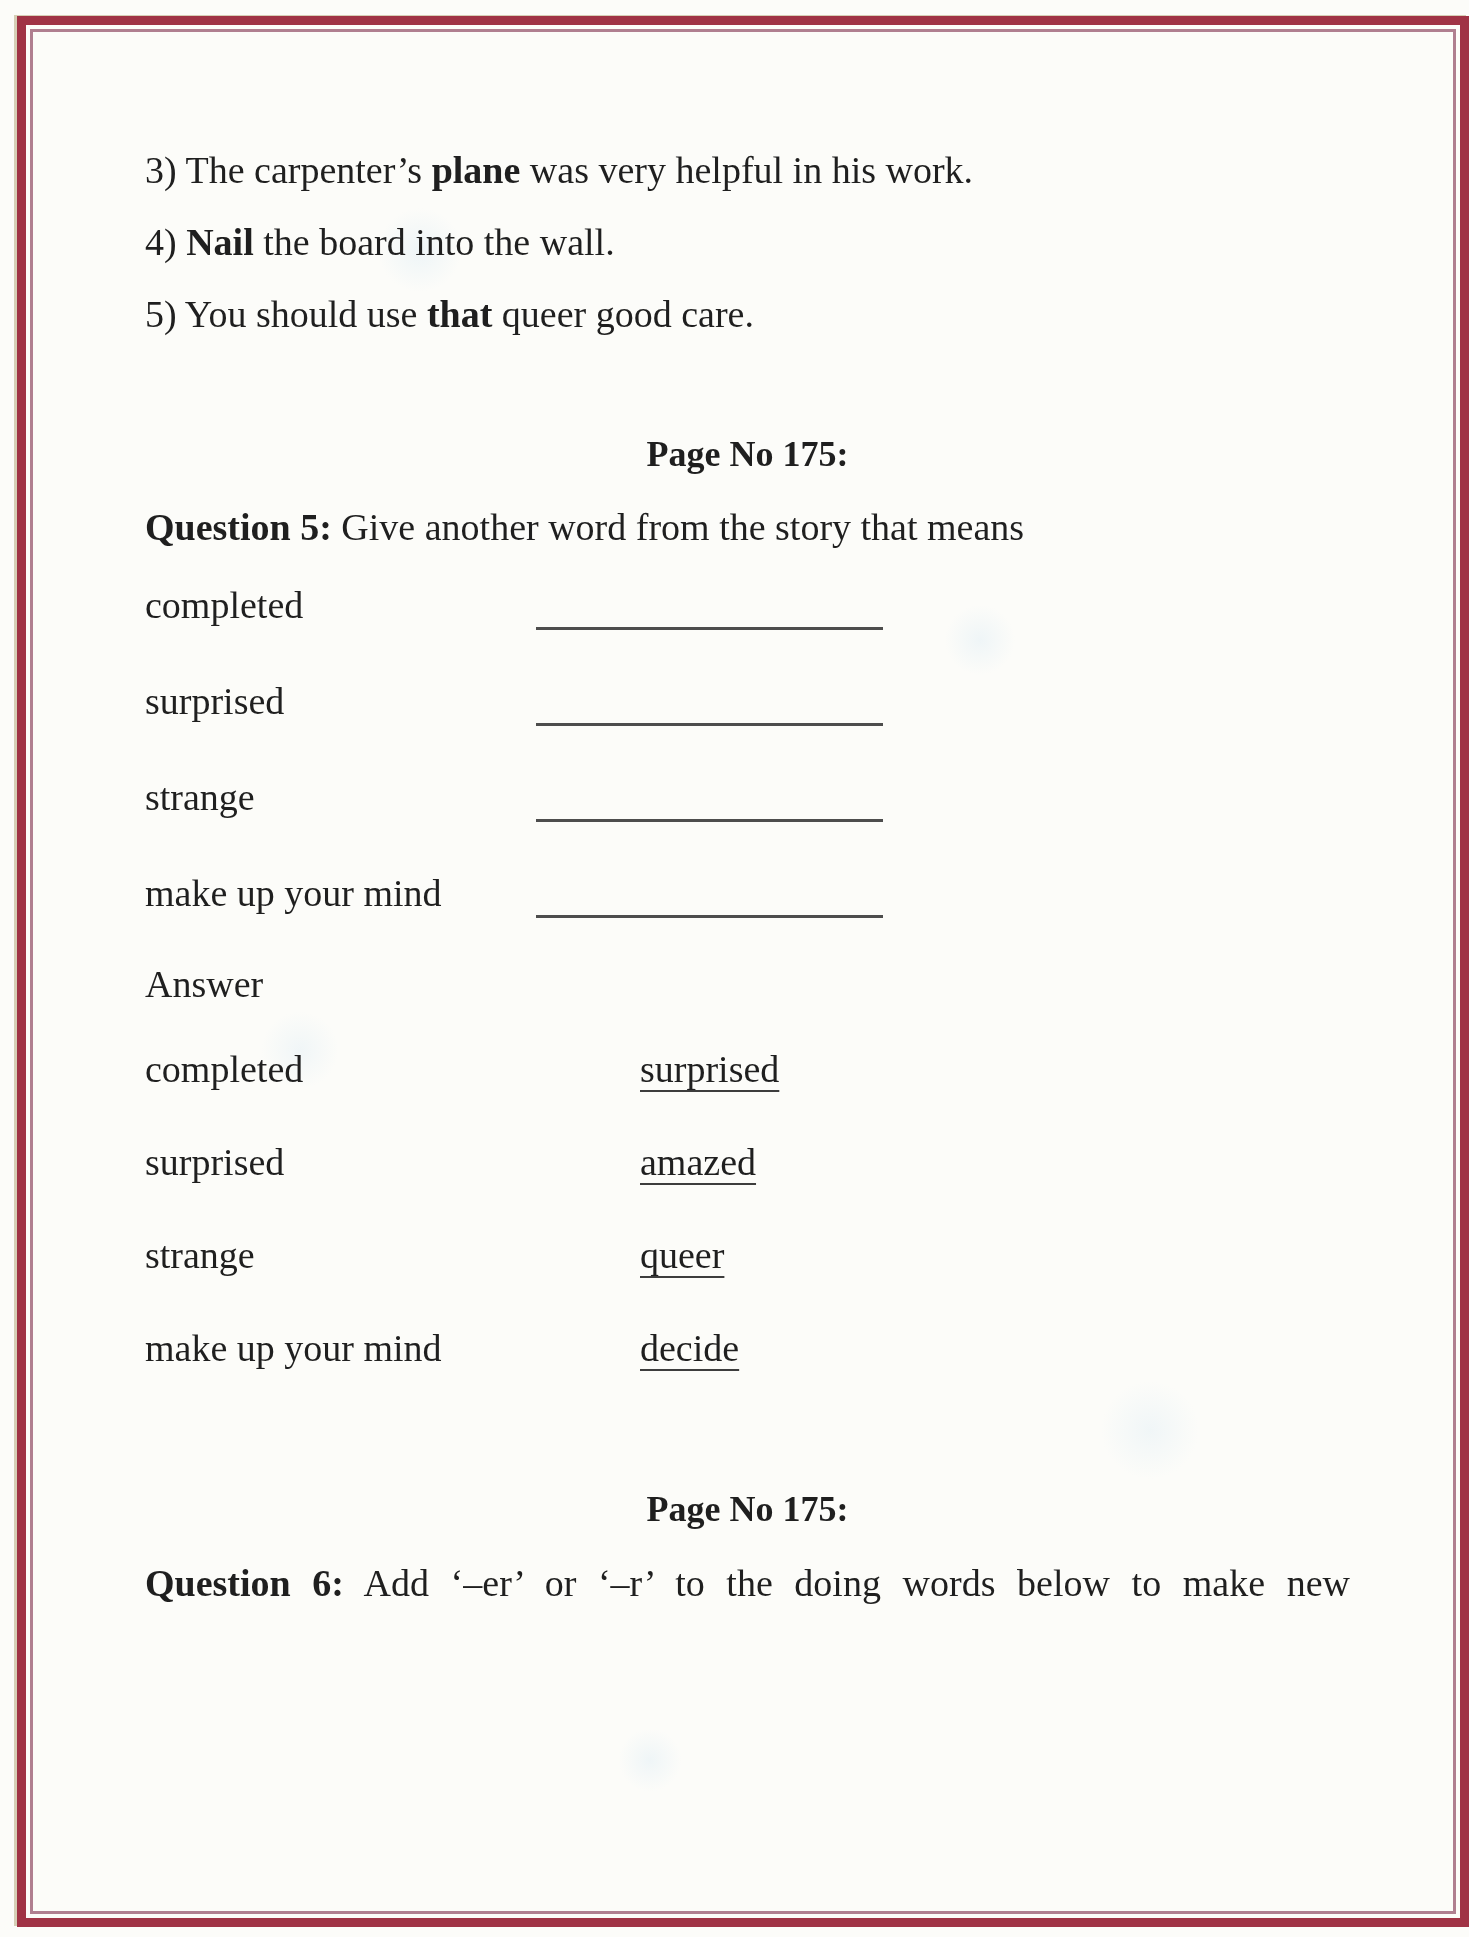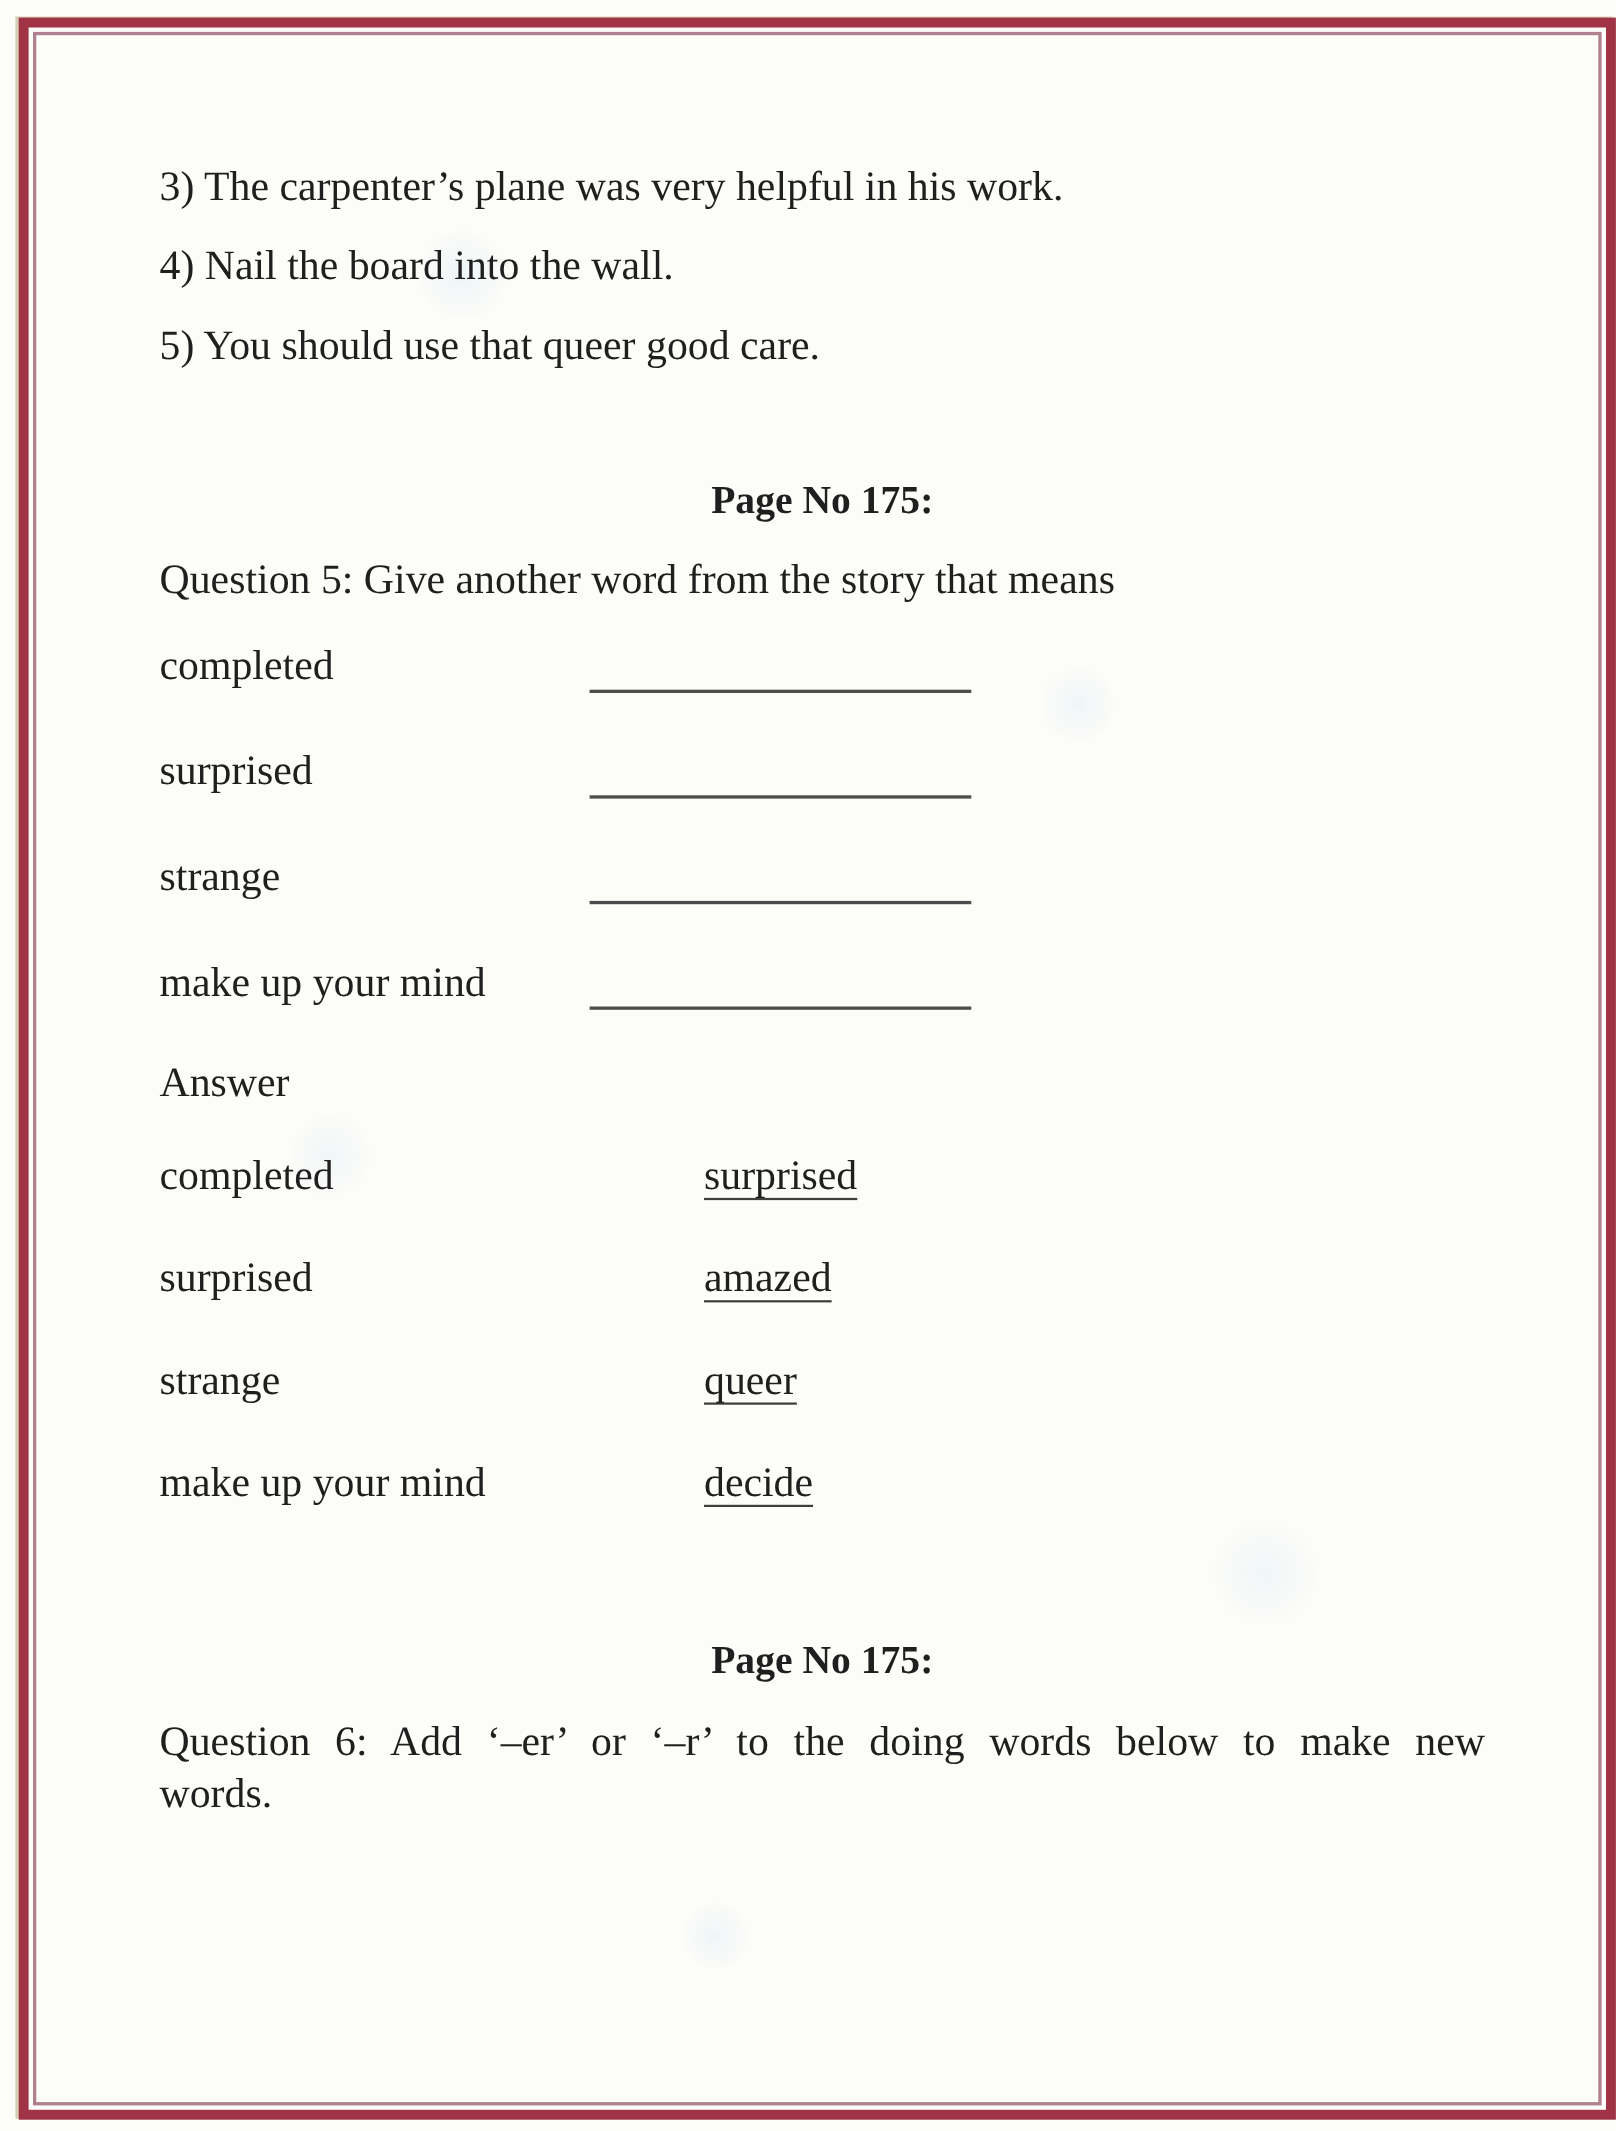--- a/index.html
+++ b/index.html
@@ -42,21 +42,21 @@
     border-style: solid;
     border-width: 3px;
   }
   .content {
     position: absolute;
     top: 33px; left: 33px; right: 16px; bottom: 26px;
     padding: 115px 103px 0 112px;
     font-size: 38px;
     line-height: 44px;
   }
-  .b { font-weight: normal; }
+  .b { font-weight: bold; }
   .sentences p {
     margin: 0 0 28px 0;
   }
   .sentences p:last-child { margin-bottom: 0; }
   .page-heading {
     font-size: 36px;
     line-height: 44px;
     font-weight: bold;
     text-align: center;
     margin: 96px 0 0 0;
@@ -154,16 +154,15 @@
     </div>
     <div class="row answer-row">
       <span class="label">make up your mind</span>
       <span class="ans">decide</span>
     </div>
 
     <h2 class="page-heading second">Page No 175:</h2>
 
     <p class="q-par justify"><span class="b">Question 6:</span>
 <span>Add ‘–er’ or ‘–r’ to the doing words below to make new</span></p>
-    <p class="q-par last-line">words.</p>
 
   </div>
 </div>
 
 </body></html>

